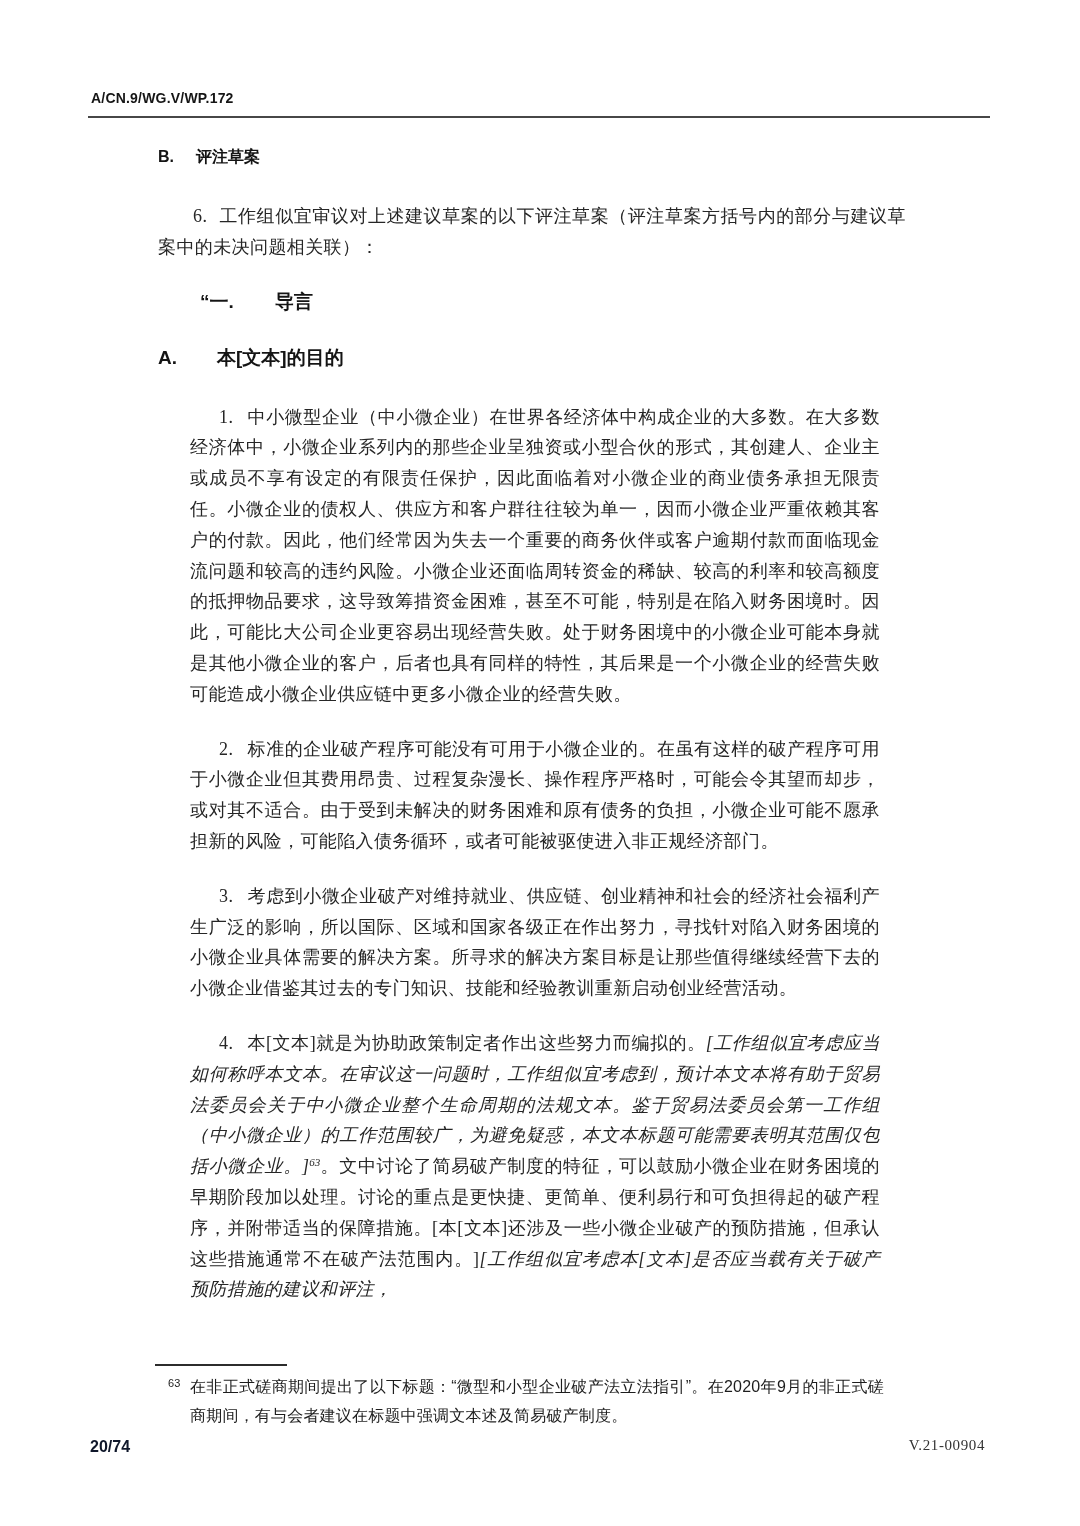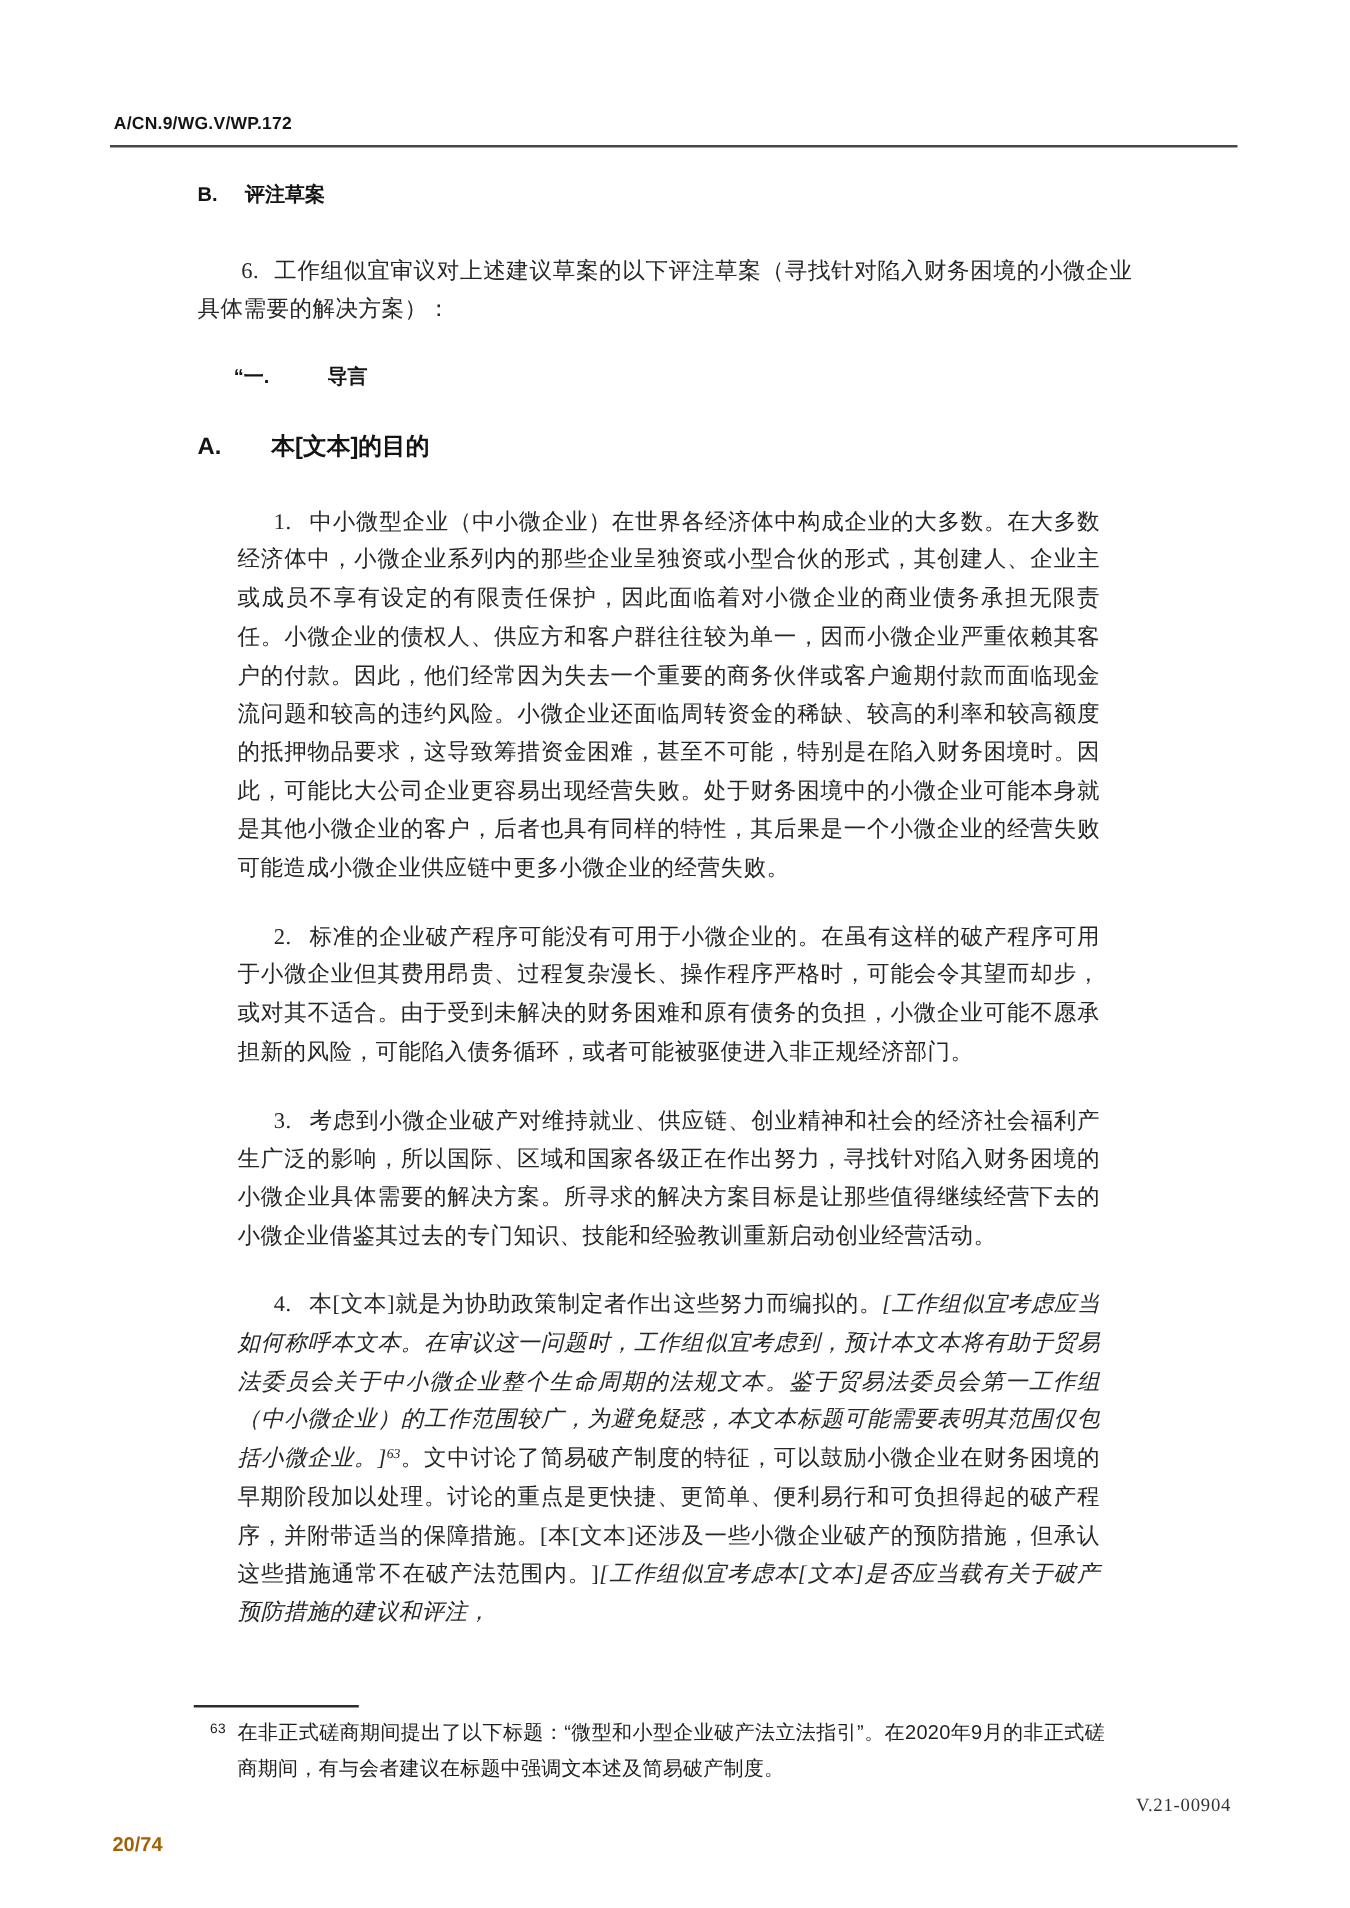--- a/index.html
+++ b/index.html
@@ -57,22 +57,22 @@
     line-height: 30.8px;
     letter-spacing: 0.4px;
     text-align: justify;
     margin: 0;
   }
   .para.lvl1 { margin-top: 33px; text-indent: 35px; }
   .para.lvl1 .pnum { padding-right: 12px; }
 
   .h-one {
     margin-top: 27px;
-    margin-left: 29px;
-    font-size: 16px;
+    margin-left: 42px;
+    font-size: 19px;
     line-height: 24px;
   }
   .hnum-one { display: inline-block; width: 75px; }
 
   .h-a {
     margin-top: 32px;
     font-size: 19px;
     line-height: 23px;
   }
   .hnum-a { display: inline-block; width: 59px; }
@@ -112,25 +112,25 @@
     text-align: justify;
   }
   .fn-marker { flex: 0 0 22px; }
   .fn-marker sup { font-size: 11px; line-height: 0; vertical-align: 5px; }
   .fn-text { flex: 1; }
 
   
   .page-number {
     position: absolute;
     left: 90px;
-    top: 1468px;
+    top: 1438px;
     font-family: "Liberation Sans", sans-serif;
     font-weight: bold;
     font-size: 16px;
-    color: #a16207;
+    color: #0f172a;
   }
   .doc-code {
     position: absolute;
     right: 95px;
     top: 1437px;
     font-family: Liberation Serif, serif;
     font-size: 15px;
     letter-spacing: 0.6px;
     color: #333333;
   }
@@ -140,21 +140,21 @@
 
 <div class="page">
 
   <div class="doc-symbol">A/CN.9/WG.V/WP.172</div>
   <div class="header-rule"></div>
 
   <div class="content">
 
     <div class="h-b"><span class="hnum-b">B.</span><span>评注草案</span></div>
 
-    <p class="para lvl1"><span class="pnum">6.</span><span>工作组似宜审议对上述建议草案的以下评注草案（寻找针对陷入财务困境的小微企业具体需要的解决方案）：</span></p>
+    <p class="para lvl1"><span class="pnum">6.</span><span>工作组似宜审议对上述建议草案的以下评注草案（评注草案方括号内的部分与建议草案中的未决问题相关联）：</span></p>
 
     <div class="h-one"><span class="hnum-one">“一.</span><span>导言</span></div>
 
     <div class="h-a"><span class="hnum-a">A.</span><span>本[文本]的目的</span></div>
 
     <div class="body-paras">
 
       <p class="para"><span class="pnum">1.</span><span>中小微型企业（中小微企业）在世界各经济体中构成企业的大多数。在大多数经济体中，小微企业系列内的那些企业呈独资或小型合伙的形式，其创建人、企业主或成员不享有设定的有限责任保护，因此面临着对小微企业的商业债务承担无限责任。小微企业的债权人、供应方和客户群往往较为单一，因而小微企业严重依赖其客户的付款。因此，他们经常因为失去一个重要的商务伙伴或客户逾期付款而面临现金流问题和较高的违约风险。小微企业还面临周转资金的稀缺、较高的利率和较高额度的抵押物品要求，这导致筹措资金困难，甚至不可能，特别是在陷入财务困境时。因此，可能比大公司企业更容易出现经营失败。处于财务困境中的小微企业可能本身就是其他小微企业的客户，后者也具有同样的特性，其后果是一个小微企业的经营失败可能造成小微企业供应链中更多小微企业的经营失败。</span></p>
 
       <p class="para"><span class="pnum">2.</span><span>标准的企业破产程序可能没有可用于小微企业的。在虽有这样的破产程序可用于小微企业但其费用昂贵、过程复杂漫长、操作程序严格时，可能会令其望而却步，或对其不适合。由于受到未解决的财务困难和原有债务的负担，小微企业可能不愿承担新的风险，可能陷入债务循环，或者可能被驱使进入非正规经济部门。</span></p>

